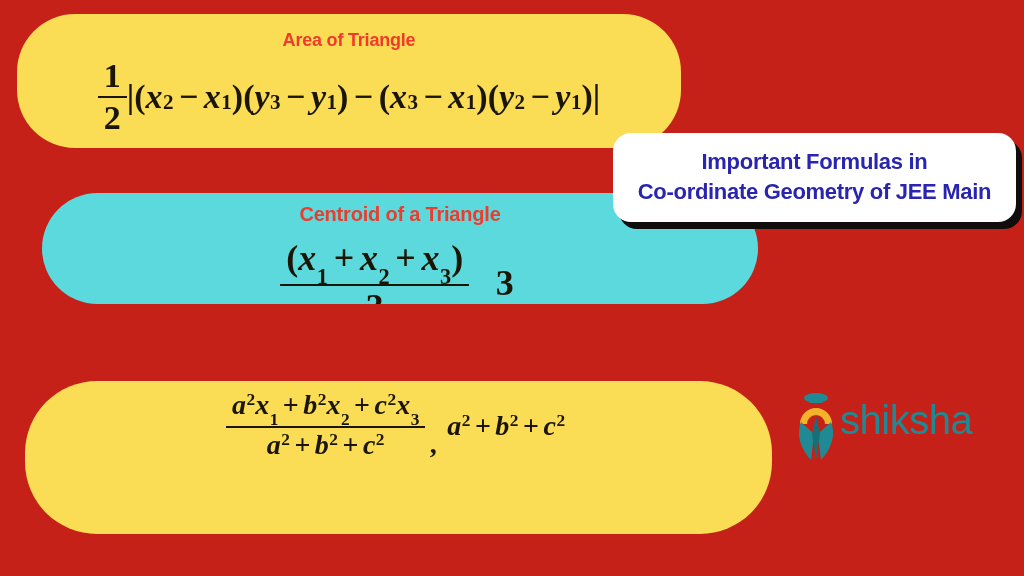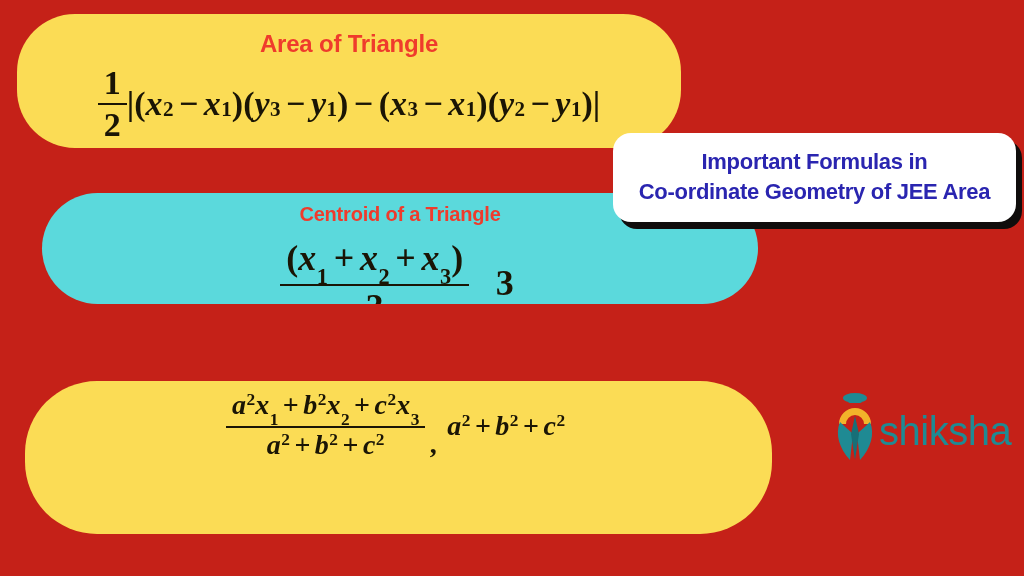--- a/index.html
+++ b/index.html
@@ -82,21 +82,21 @@
   }
   .op { padding: 0 0.16em; font-style: normal; }
   .comma { font-style: normal; padding: 0 0.16em; align-self: flex-end; }
 
   
   #card-area {
     left: 17px; top: 14px; width: 664px; height: 134px;
     background: #fbdc55;
     border-radius: 58px;
   }
-  #card-area .card-title { font-size: 24px; margin-top: 16px; }
+  #card-area .card-title { font-size: 18px; margin-top: 16px; }
   #card-area .formula { font-size: 34px; margin-top: 6px; }
 
   
   #card-centroid {
     left: 42px; top: 193px; width: 716px; height: 111px;
     background: #5bd9dc;
     border-radius: 64px;
   }
   #card-centroid .card-title { font-size: 20px; margin-top: 10px; }
   #card-centroid .formula { font-size: 36px; margin-top: 12px; }
@@ -133,25 +133,25 @@
     font-size: 22px;
     letter-spacing: -0.3px;
     white-space: nowrap;
     text-align: center;
     line-height: 1.22;
   }
 
   
   #logo {
     position: absolute;
-    left: 831px; top: 390px;
+    left: 792px; top: 390px;
     width: 170px; height: 72px;
     display: flex;
     flex-direction: row;
-    align-items: center;
+    align-items: flex-start;
     gap: 2px;
   }
   #logo-mark {
     width: 48px; height: 72px;
     flex: 0 0 auto;
   }
   #logo-text {
     color: #1f8a93;
     font-family: "Liberation Sans", sans-serif;
     font-size: 40px;
@@ -238,21 +238,21 @@
       <span class="frac">
         <span class="den">
           <span class="mi">a</span><span class="sup">2</span><span class="op">+</span><span class="mi">b</span><span class="sup">2</span><span class="op">+</span><span class="mi">c</span><span class="sup">2</span>
         </span>
       </span>
     </div>
   </div>
 
   <div id="title-badge">
     <div class="badge-line">Important Formulas in</div>
-    <div class="badge-line">Co-ordinate Geometry of JEE Area</div>
+    <div class="badge-line">Co-ordinate Geometry of JEE Main</div>
   </div>
 
   <div id="logo">
     <svg id="logo-mark" viewBox="0 0 48 72">
 
       <ellipse cx="24" cy="8" rx="12" ry="5" fill="#1f8a93"></ellipse>
       <rect x="17" y="8" width="14" height="5" rx="2" fill="#1f8a93"></rect>
 
       <path d="M8 34 A16 16 0 0 1 40 34 L33 34 A9 9 0 0 0 15 34 Z" fill="#f2b32a"></path>
 

